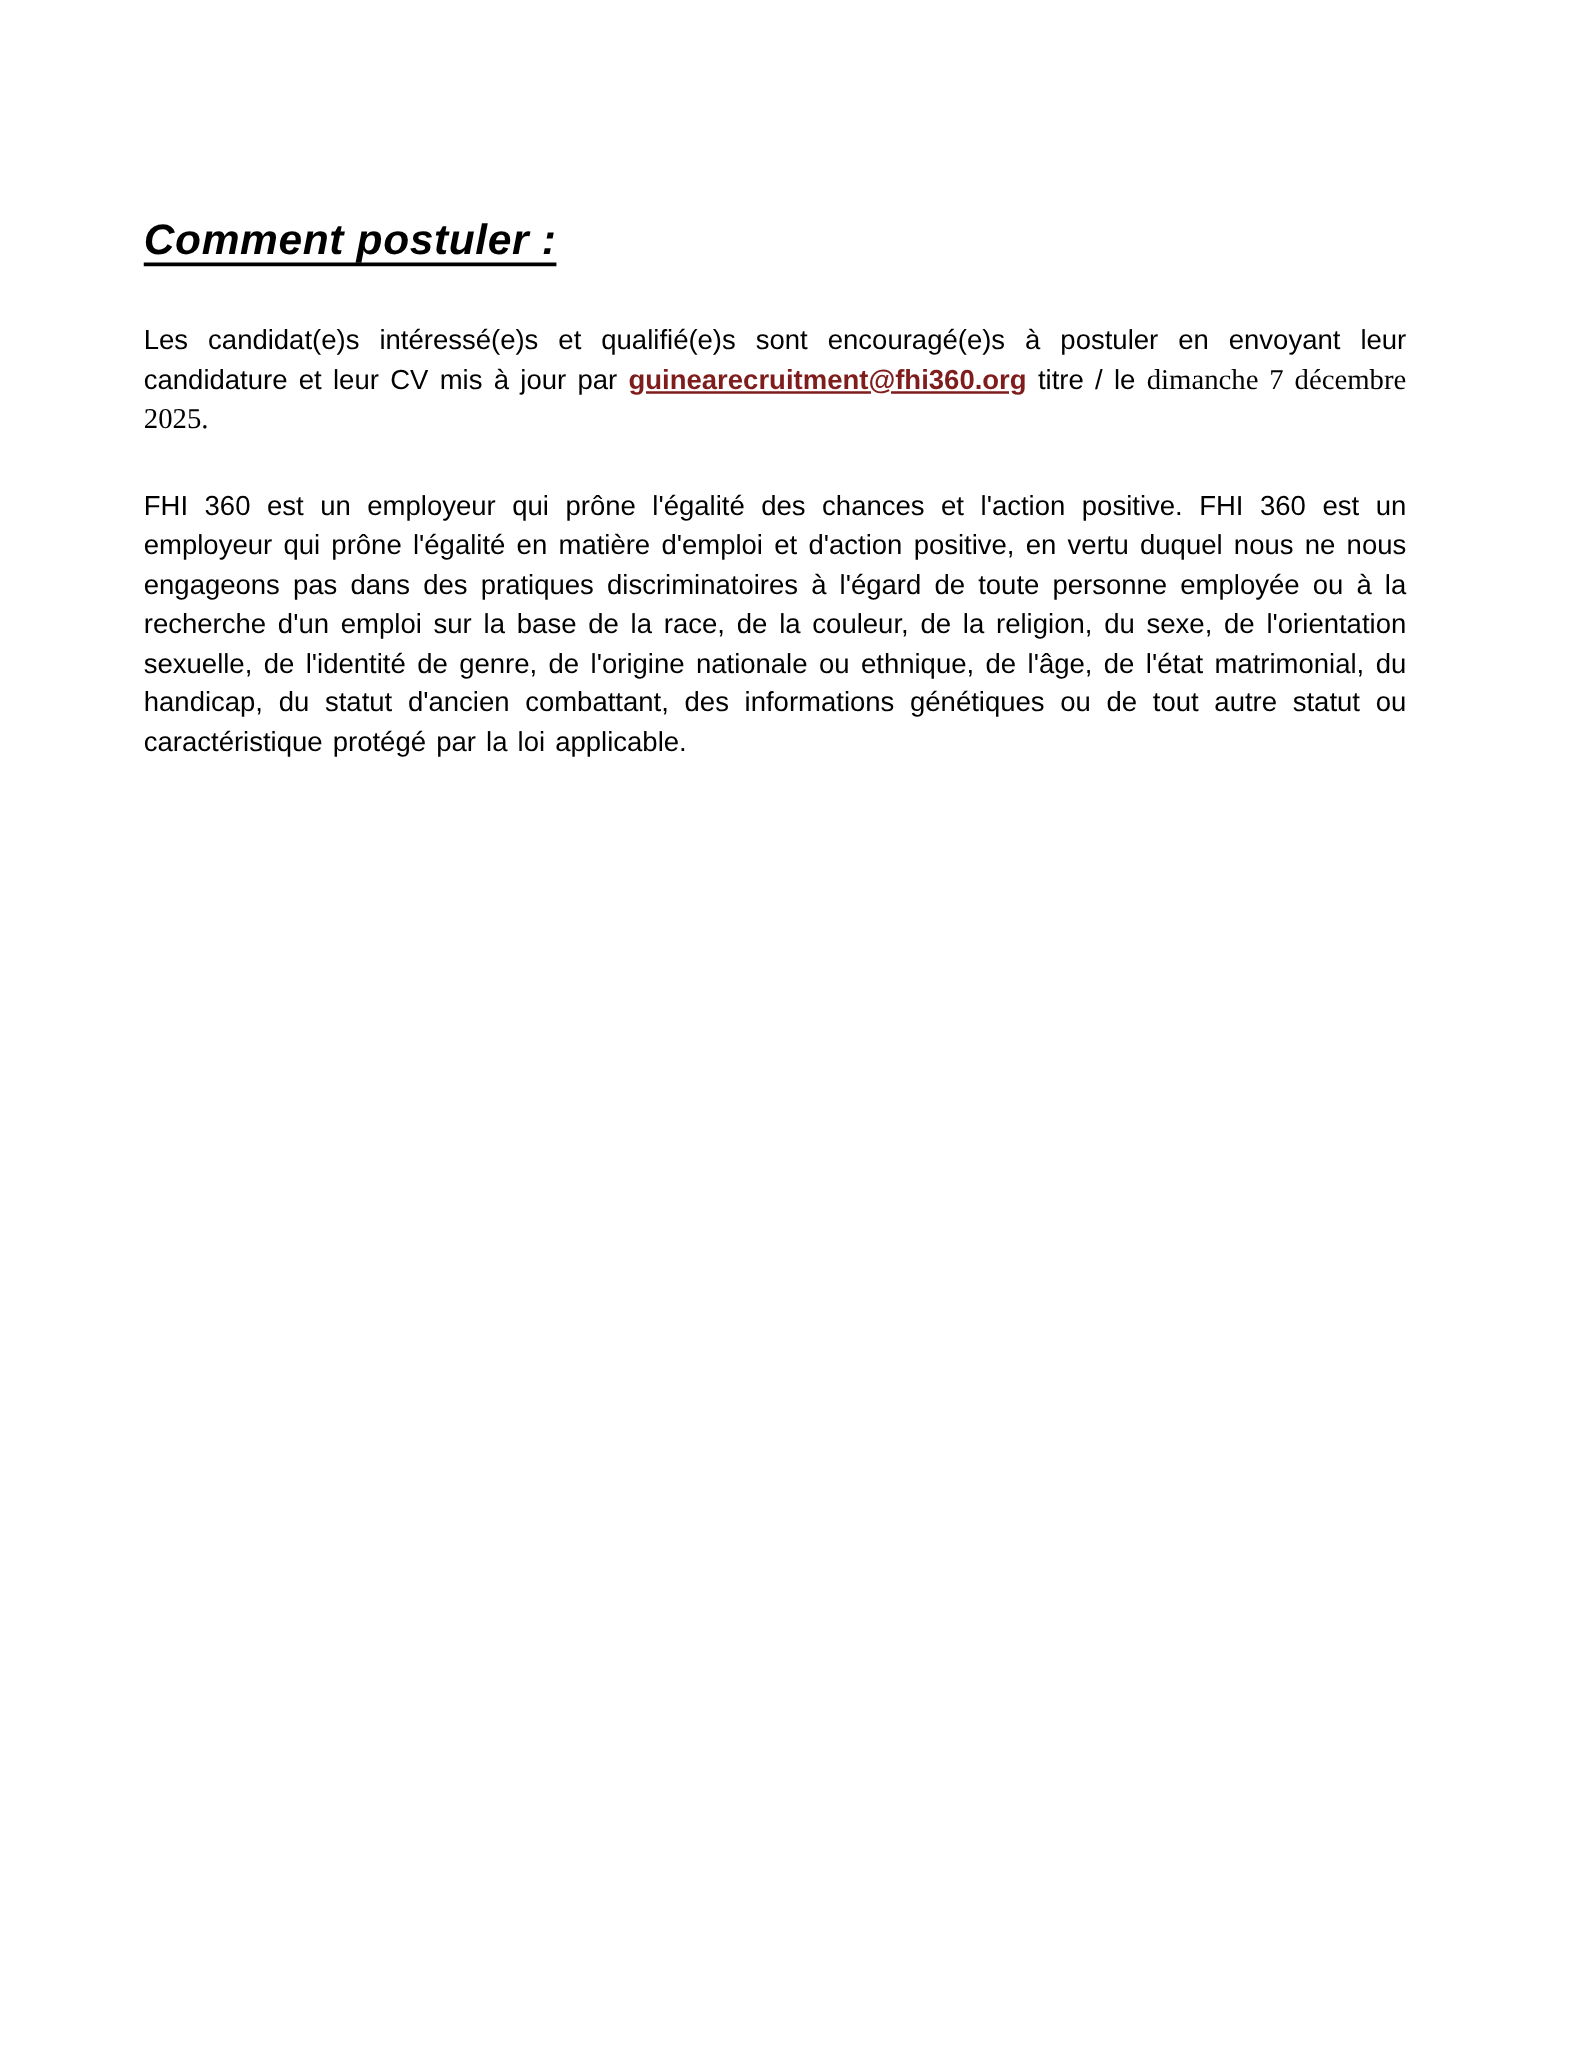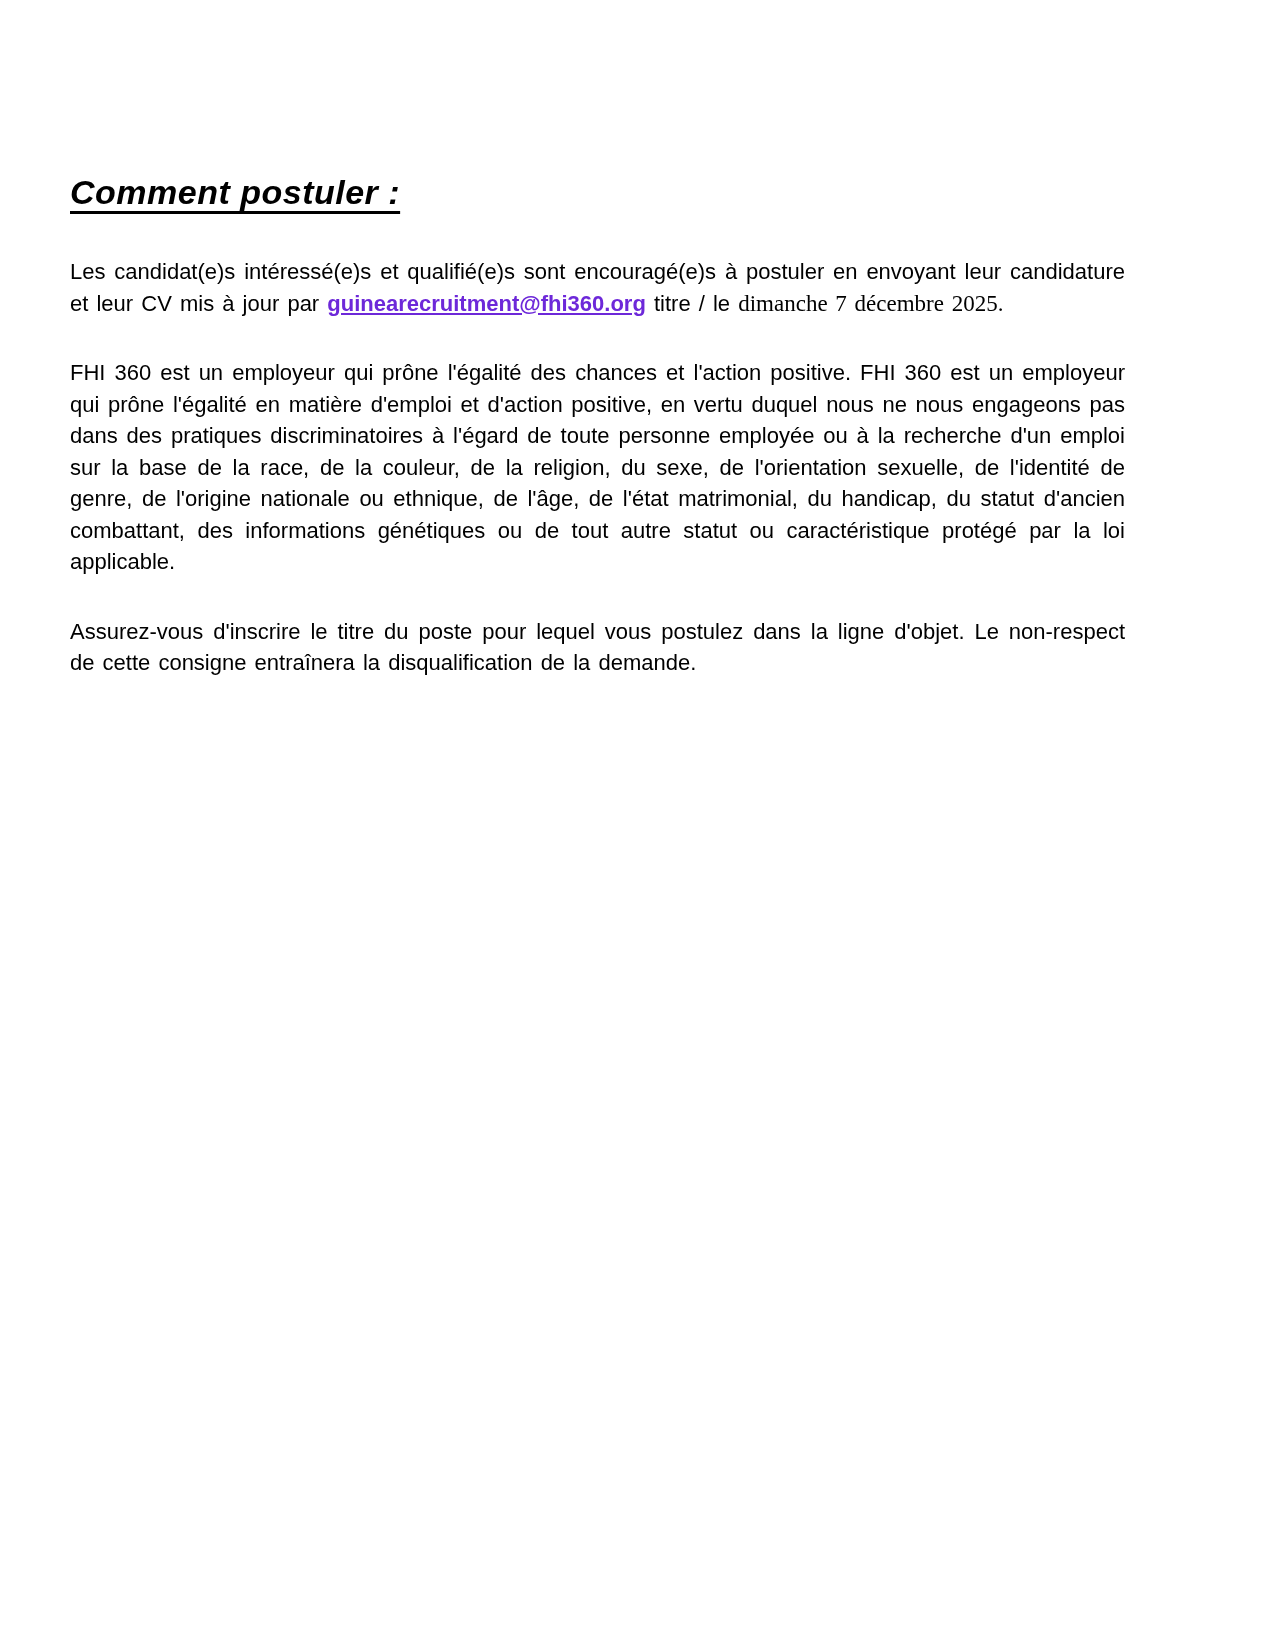--- a/index.html
+++ b/index.html
@@ -6,21 +6,21 @@
     margin: 0;
     padding: 0;
     background: #ffffff;
   }
   .page {
     position: relative;
     width: 1275px;
     height: 1650px;
     box-sizing: border-box;
     background: #ffffff;
-    padding: 172px 150px 0 70px;
+    padding: 172px 150px 0 115px;
     font-family: "Liberation Sans", sans-serif;
     color: #000000;
     overflow: hidden;
   }
   .doc-title {
     font-family: "Liberation Sans", sans-serif;
     font-size: 34px;
     line-height: 40px;
     font-weight: bold;
     font-style: italic;
@@ -35,33 +35,32 @@
     line-height: 31.5px;
     text-align: justify;
     margin: 0 0 38px 0;
     word-spacing: 2px;
   }
   .serif-run {
     font-family: "Liberation Serif", serif;
     font-size: 23px;
   }
   .email-link {
-    color: #6d28d9;
+    color: #7f1d1d;
     font-weight: bold;
     text-decoration: underline;
     cursor: pointer;
   }
 </style>
 </head>
 <body>
 
 <div class="page">
 
   <h1 class="doc-title">Comment postuler :</h1>
 
   <p class="para"><span>Les candidat(e)s intéressé(e)s et qualifié(e)s sont encouragé(e)s à postuler en envoyant leur candidature et leur CV mis à jour par </span><a class="email-link" href="#">guinearecruitment@fhi360.org</a><span> titre / le </span><span class="serif-run">dimanche 7 décembre 2025.</span></p>
 
   <p class="para">FHI 360 est un employeur qui prône l'égalité des chances et l'action positive. FHI 360 est un employeur qui prône l'égalité en matière d'emploi et d'action positive, en vertu duquel nous ne nous engageons pas dans des pratiques discriminatoires à l'égard de toute personne employée ou à la recherche d'un emploi sur la base de la race, de la couleur, de la religion, du sexe, de l'orientation sexuelle, de l'identité de genre, de l'origine nationale ou ethnique, de l'âge, de l'état matrimonial, du handicap, du statut d'ancien combattant, des informations génétiques ou de tout autre statut ou caractéristique protégé par la loi applicable.</p>
 
-  <p class="para">Assurez-vous d'inscrire le titre du poste pour lequel vous postulez dans la ligne d'objet. Le non-respect de cette consigne entraînera la disqualification de la demande.</p>
 
 
 </div>
 
 </body></html>

